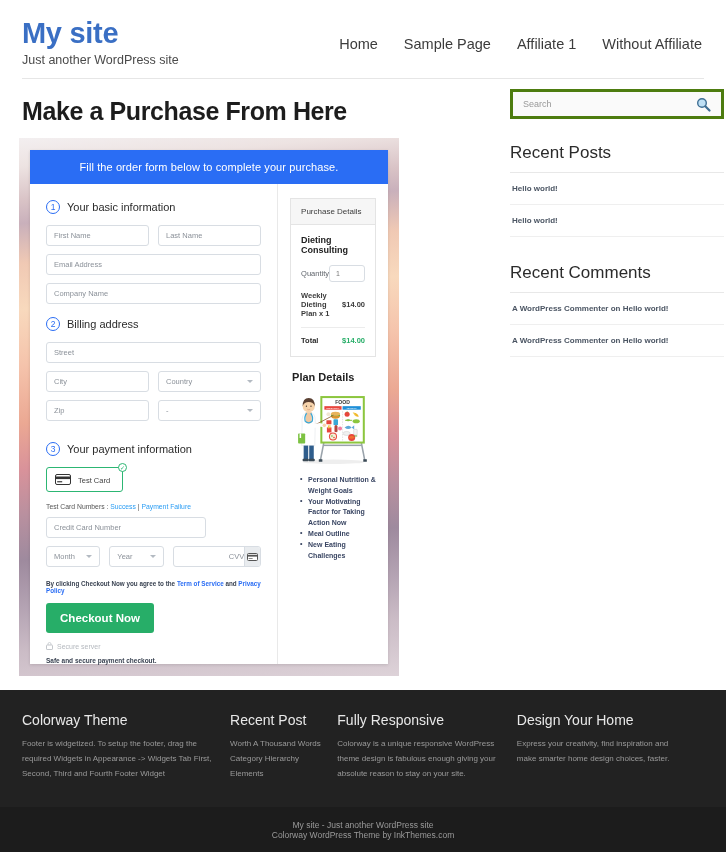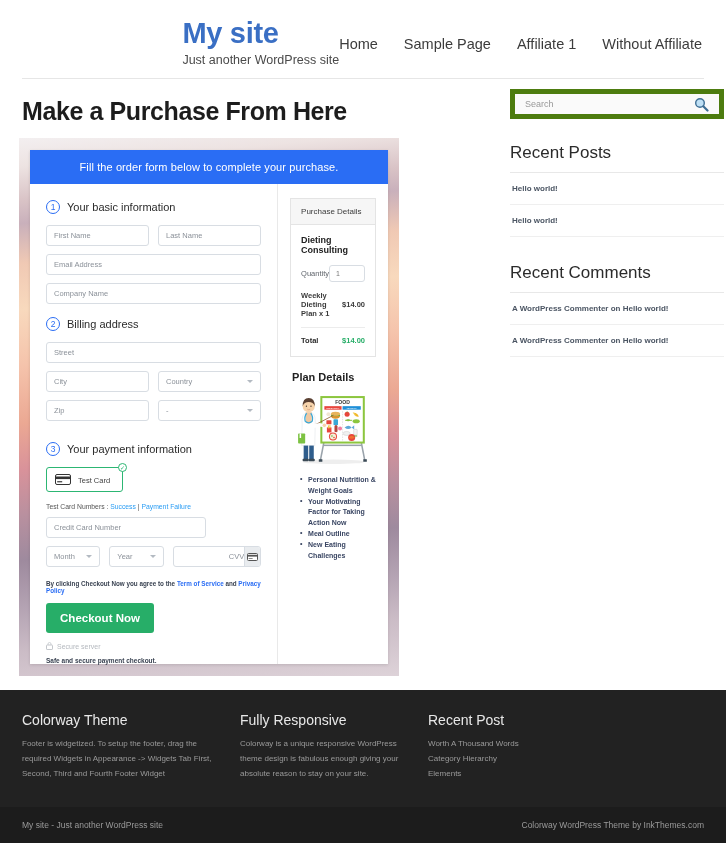--- a/index.html
+++ b/index.html
@@ -9,21 +9,21 @@
     background: #ffffff;
     overflow: hidden;
   }
 
   
   .site-header {
     height: 78px;
     padding: 12px 22px 0 22px;
     display: flex;
     align-items: flex-start;
-    justify-content: flex-end;
+    justify-content: space-between;
     background: #fff;
   }
   .brand-block { padding-top: 6px; }
   .site-title {
     font-size: 29px;
     font-weight: bold;
     color: #3a6fc4;
     letter-spacing: -0.3px;
     line-height: 1.05;
   }
@@ -286,21 +286,21 @@
     padding-left: 8px;
   }
   .plan-bullets li::before {
     content: "•";
     position: absolute; left: 0; top: -1px;
     color: #3a4663;
   }
 
   
   .search-box {
-    border: 5px solid #4d7c0f;
+    border: 3px solid #4d7c0f;
     background: #fafafa;
     height: 30px;
     display: flex; align-items: center; justify-content: space-between;
     padding: 0 10px;
     margin-bottom: 24px;
   }
   .search-box .ph { font-size: 9px; color: #999; }
   .widget-title {
     font-size: 17px;
     color: #2b2b2b;
@@ -334,21 +334,21 @@
     font-size: 14px; font-weight: normal; color: #e8e8e8;
     margin-bottom: 9px;
   }
   .fcol p, .fcol li {
     font-size: 8px; color: #9a9a9a; line-height: 1.85;
     list-style: none;
   }
   .footer-bar {
     background: #1c1c1c;
     padding: 13px 22px;
-    display: flex; align-items: center; justify-content: space-between;
+    display: flex; align-items: center; justify-content: space-between; flex-direction: column;
   }
   .footer-bar span { font-size: 8.5px; color: #9a9a9a; }
 </style>
 </head>
 <body>
 
 <div class="site-header">
   <div class="brand-block">
     <div class="site-title">My site</div>
     <div class="site-tagline">Just another WordPress site</div>
@@ -604,30 +604,34 @@
       <li>A WordPress Commenter on Hello world!</li>
     </ul>
   </div>
 </div>
 
 <div class="footer-main">
   <div class="fcol c1">
     <h4>Colorway Theme</h4>
     <p>Footer is widgetized. To setup the footer, drag the required Widgets in Appearance -&gt; Widgets Tab First, Second, Third and Fourth Footer Widget</p>
   </div>
-  <div class="fcol c3">
-    <h4>Fully Responsive</h4>
-    <p>Colorway is a unique responsive WordPress theme design is fabulous enough giving your absolute reason to stay on your site.</p>
-  </div>
   <div class="fcol c2">
     <h4>Recent Post</h4>
     <ul>
       <li>Worth A Thousand Words</li>
       <li>Category Hierarchy</li>
       <li>Elements</li>
     </ul>
   </div>
+  <div class="fcol c3">
+    <h4>Fully Responsive</h4>
+    <p>Colorway is a unique responsive WordPress theme design is fabulous enough giving your absolute reason to stay on your site.</p>
+  </div>
+  <div class="fcol c4">
+    <h4>Design Your Home</h4>
+    <p>Express your creativity, find inspiration and make smarter home design choices, faster.</p>
+  </div>
 </div>
 
 <div class="footer-bar">
   <span>My site - Just another WordPress site</span>
   <span>Colorway WordPress Theme by InkThemes.com</span>
 </div>
 
 </body></html>

